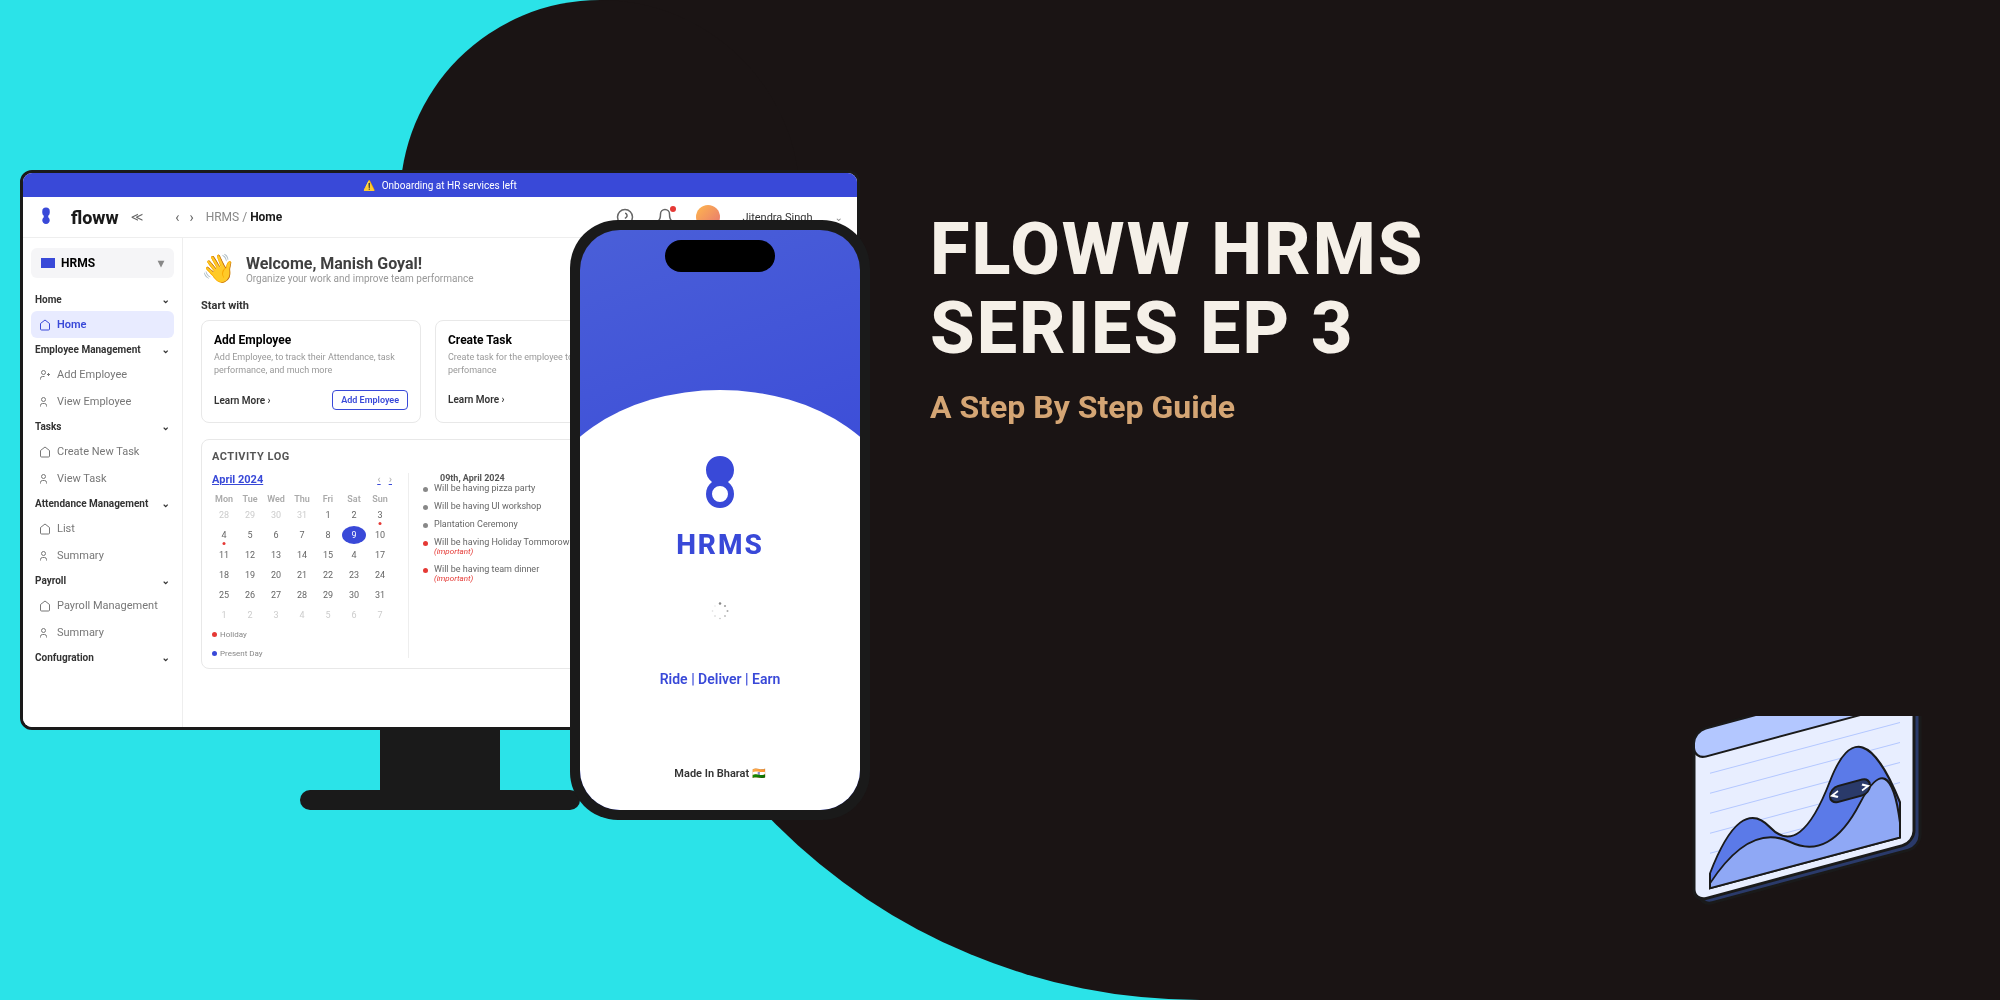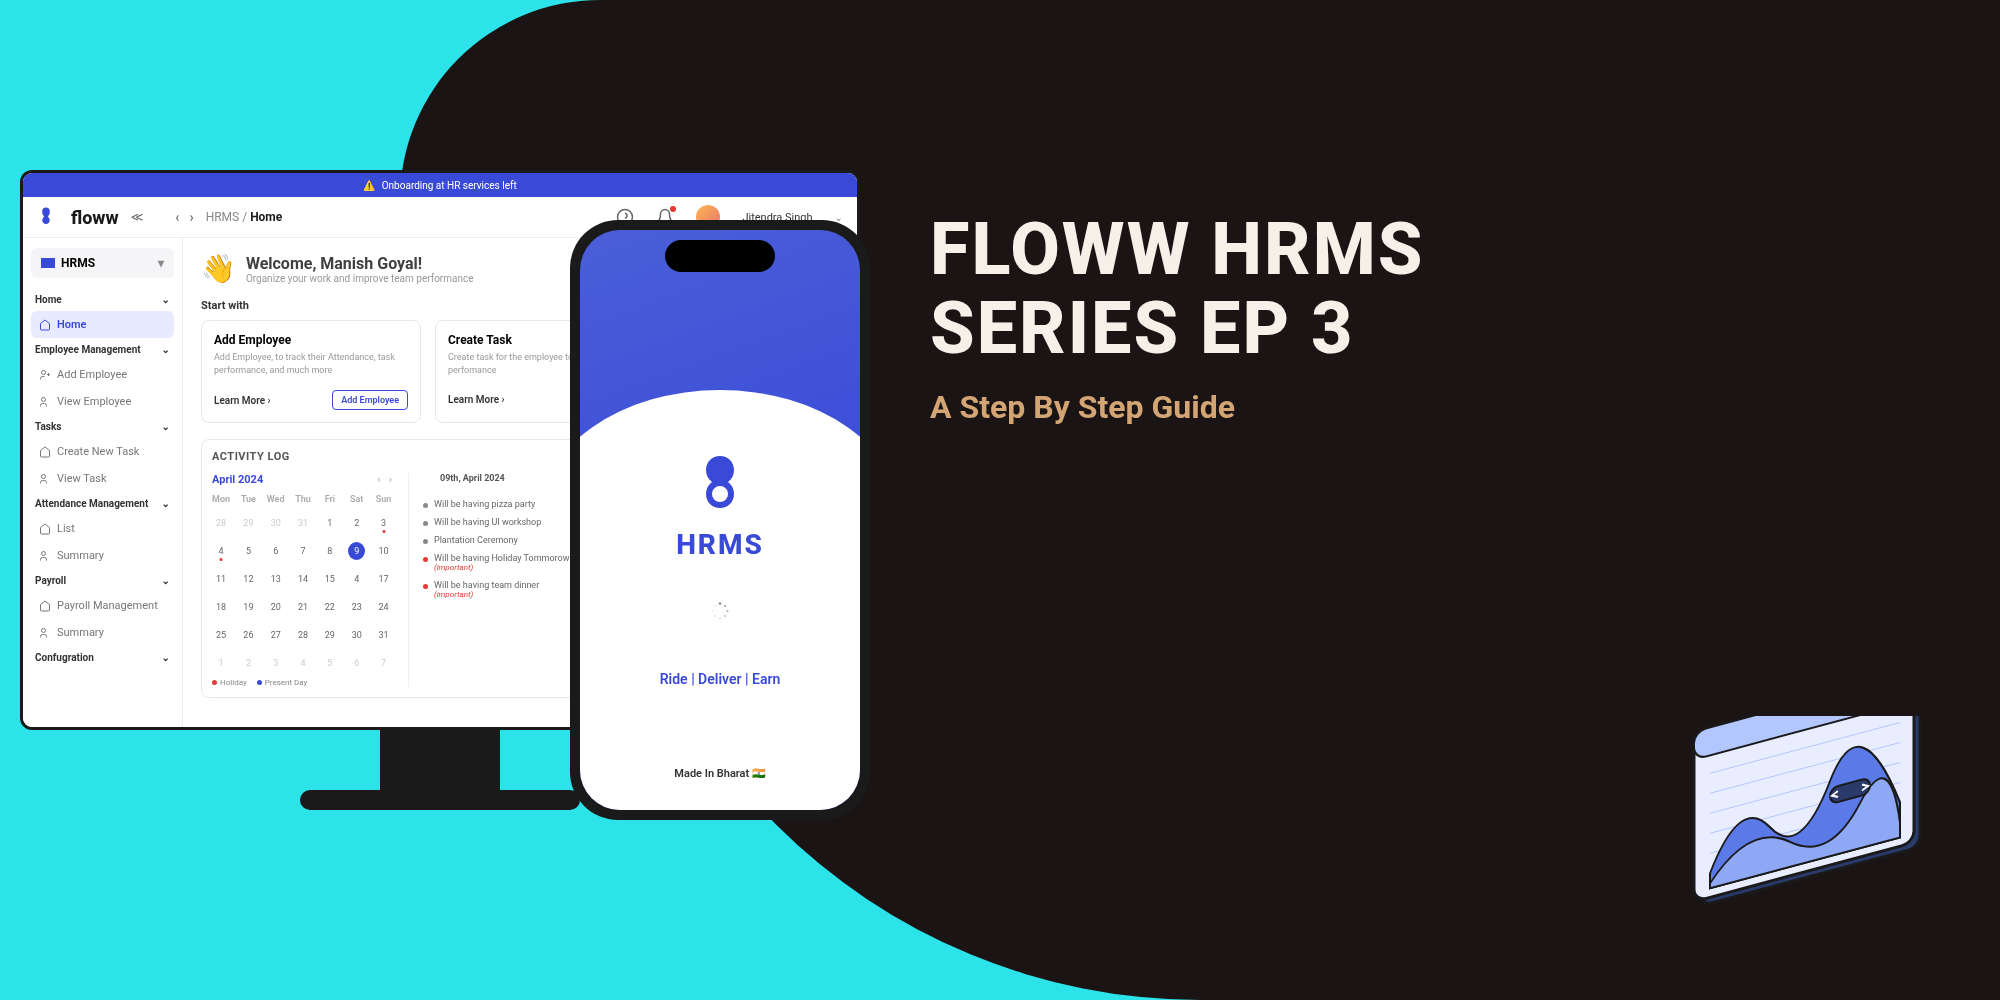--- a/index.html
+++ b/index.html
@@ -60,34 +60,34 @@
 .btn-success { background: #43a047; color: #fff; font-size: 9px; padding: 4px 10px; border-radius: 4px; border: none; font-weight: 600; }
 
 .panels-row { display: flex; gap: 14px; margin-top: 16px; }
 .panel { border: 1px solid #e8e8e8; border-radius: 8px; padding: 10px; }
 .activity-panel { flex: 1; }
 .panel-header { display: flex; justify-content: space-between; margin-bottom: 10px; }
 .panel-title { font-size: 11px; font-weight: 700; color: #555; letter-spacing: 0.5px; }
 .create-new { color: #3949d8; font-size: 10px; font-weight: 600; display: flex; align-items: center; gap: 4px; }
 .activity-body { display: flex; gap: 16px; }
 .calendar { width: 180px; }
-.cal-header { display: flex; justify-content: space-between; align-items: center; font-size: 11px; color: #3949d8; font-weight: 700; margin-bottom: 8px; }
+.cal-header { display: flex; justify-content: space-between; align-items: center; font-size: 11px; color: #3949d8; font-weight: 700; margin-bottom: 8px; text-decoration: underline; }
 .cal-nav { color: #bbb; display: flex; gap: 8px; }
-.cal-grid { display: grid; grid-template-columns: repeat(7, 1fr); gap: 10px; font-size: 9px; text-align: center; }
+.cal-grid { display: grid; grid-template-columns: repeat(7, 1fr); gap: 2px; font-size: 9px; text-align: center; }
 .cal-dow { color: #aaa; font-weight: 600; }
 .cal-day { padding: 4px 0; color: #666; border-radius: 50%; }
 .cal-day.other { color: #ccc; }
 .cal-day.today { background: #3949d8; color: #fff; }
 .cal-day.holiday { position: relative; }
 .cal-day.holiday::after { content: ''; position: absolute; bottom: -1px; left: 50%; transform: translateX(-50%); width: 3px; height: 3px; background: #e53935; border-radius: 50%; }
-.cal-legend { display: flex; gap: 10px; font-size: 8px; color: #888; margin-top: 6px; }
+.cal-legend { display: flex; gap: 10px; font-size: 8px; color: #888; margin-top: 6px; flex-direction: column; }
 .legend-item { display: flex; align-items: center; gap: 3px; }
 .legend-dot { width: 5px; height: 5px; border-radius: 50%; }
 .events { flex: 1; border-left: 1px solid #eee; padding-left: 14px; }
-.events-date { font-size: 9px; font-weight: 700; color: #555; margin-bottom: 16px; padding-left: 17px; }
+.events-date { font-size: 9px; font-weight: 700; color: #555; margin-bottom: 0; padding-left: 17px; }
 .event-item { display: flex; align-items: flex-start; gap: 6px; font-size: 9px; color: #666; margin-bottom: 8px; }
 .event-bullet { width: 5px; height: 5px; background: #888; border-radius: 50%; margin-top: 4px; flex-shrink: 0; }
 .event-bullet.important { background: #e53935; }
 .event-text { flex: 1; }
 .event-tag { color: #e53935; font-style: italic; font-size: 8px; }
 .event-time { font-size: 8px; color: #aaa; }
 .broadcast-panel { width: 120px; }
 .broadcast-item { display: flex; gap: 6px; font-size: 8px; margin-bottom: 10px; }
 .broadcast-avatar { width: 18px; height: 18px; border-radius: 50%; background: #ddd; flex-shrink: 0; }
 .broadcast-text strong { font-size: 9px; display: block; }

